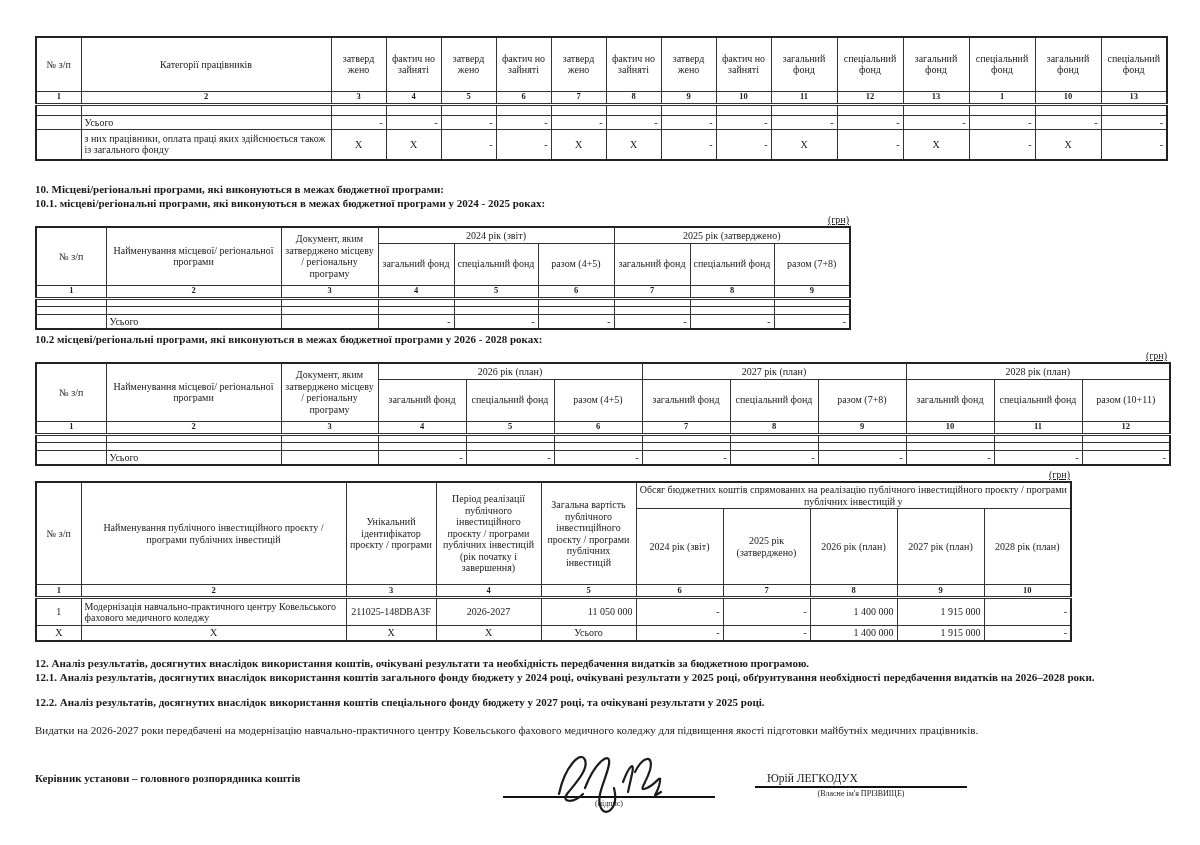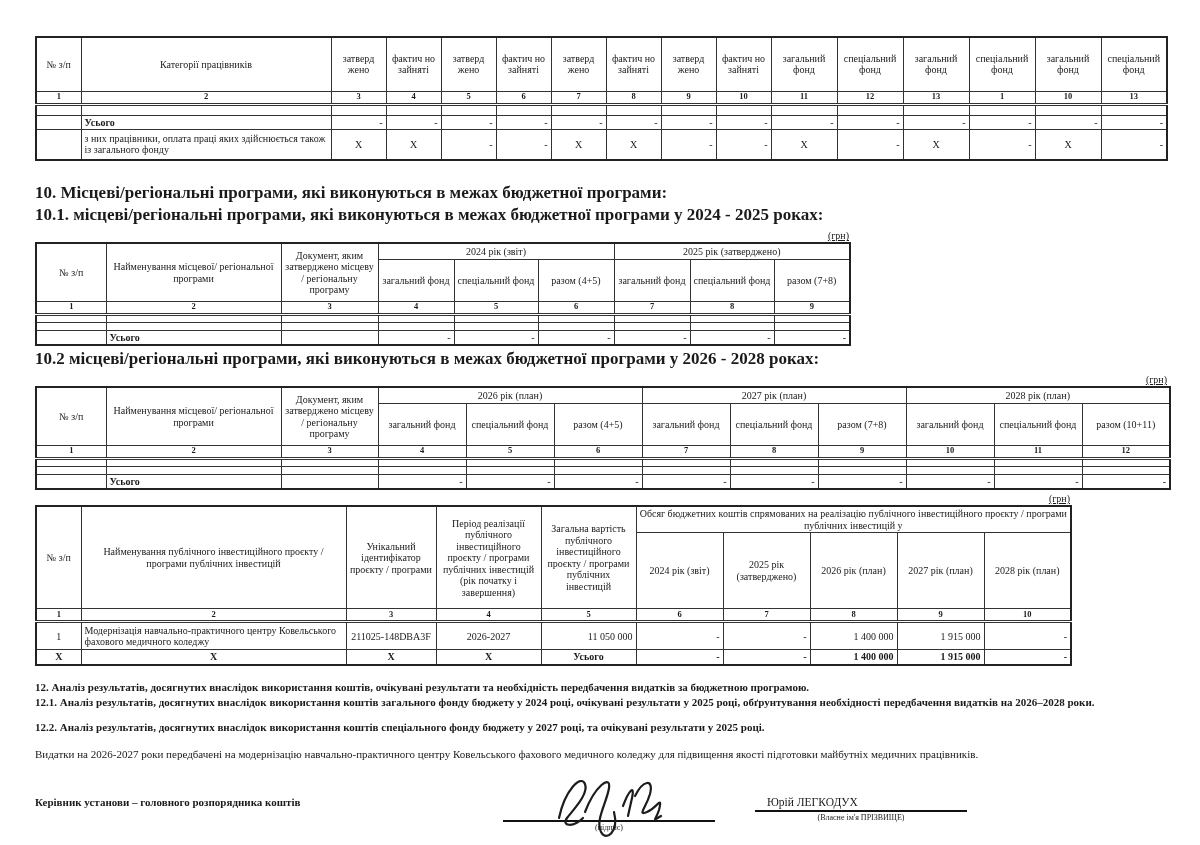--- a/index.html
+++ b/index.html
@@ -15,24 +15,24 @@
   .t td {
     border:1px solid #333; font-size:10px; line-height:1.15;
     text-align:center; vertical-align:middle; padding:1px 3px; overflow:hidden;
     word-wrap:break-word;
   }
   .t .nums td { font-size:8.5px; font-weight:bold; height:13px; padding:0 2px; border-bottom:3px double #333; }
   .t .empty td { height:11px; }
   .t .empty2 td { height:8px; }
   td.l { text-align:left; }
   td.r { text-align:right; }
-  td.b, tr.b td { font-weight:bold; }
+  td.b, tr.b td { font-weight:normal; }
   .t .hdr td { height:54px; }
 
-  .sec-h { font-weight:bold; font-size:17px; line-height:1.35; }
+  .sec-h { font-weight:bold; font-size:11px; line-height:1.35; }
   .grn { font-size:10px; text-align:right; margin-top:3px; margin-bottom:1px;text-decoration:underline; }
 
   .w101 { width:814px; }
   .w102 { width:1132px; }
   .w11  { width:1035px; }
 
   .sec12 { margin-top:14px; font-size:11px; line-height:1.35; }
   .sec12 .b1 { font-weight:bold; }
   .sec12 .gap { margin-top:10px; }
   .sec12 .note { margin-top:13px; font-weight:normal; }

